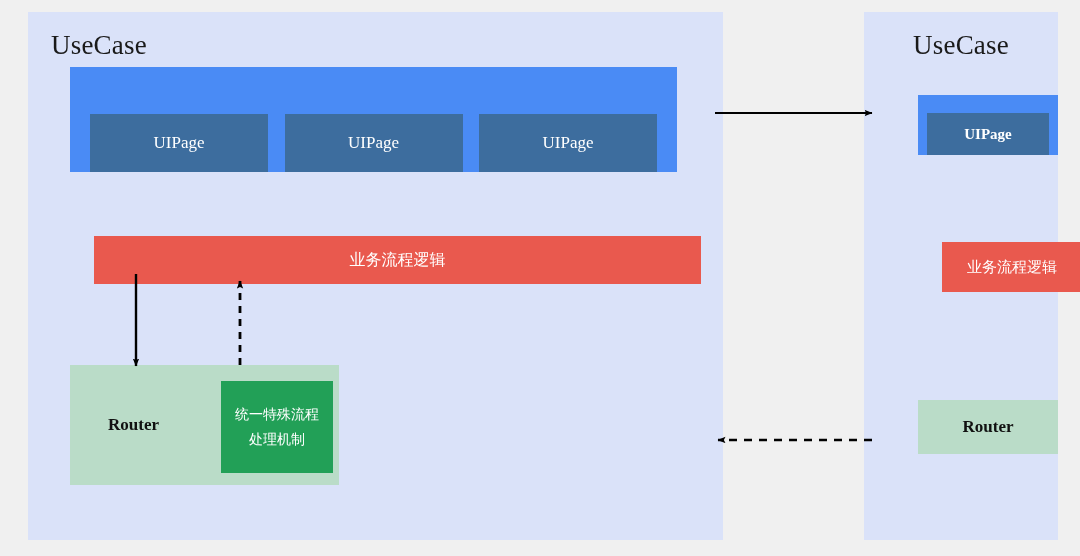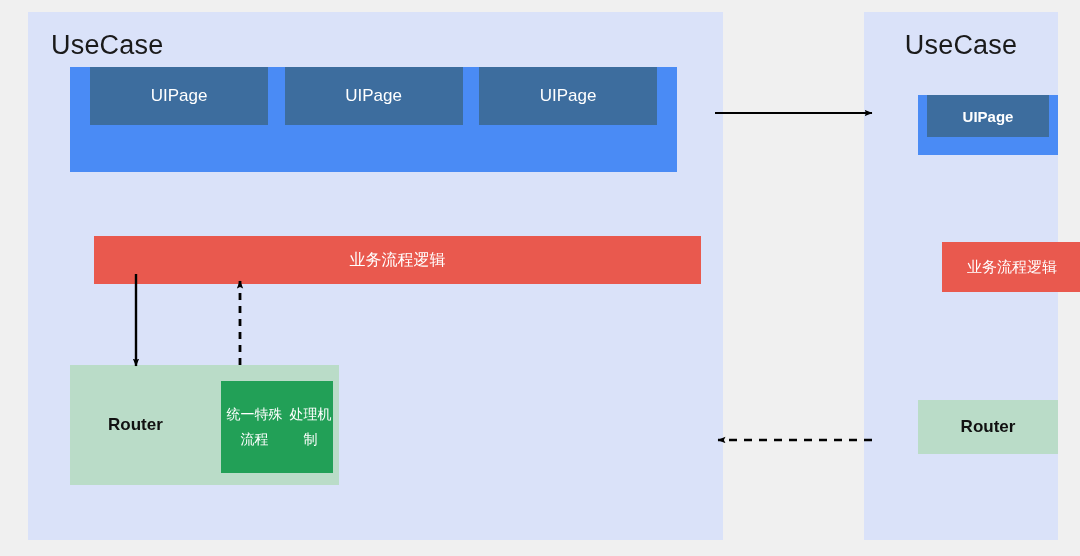--- a/index.html
+++ b/index.html
@@ -10,20 +10,21 @@
     width: 1080px;
     height: 556px;
     background: #f0f0f0;
     font-family: "Liberation Sans", "DejaVu Sans", sans-serif;
     overflow: hidden;
   }
   #canvas {
     position: relative;
     width: 1080px;
     height: 556px;
+    font-family: Liberation Serif, serif;
   }
 
   
   .panel {
     position: absolute;
     background: #dae2f9;
   }
   #left-panel {
     left: 28px;
     top: 12px;
@@ -53,21 +54,21 @@
     top: 18px;
     width: 194px;
     text-align: center;
   }
 
   
   .uipage-group {
     position: absolute;
     background: #4a8bf5;
     display: flex;
-    align-items: flex-start;
+    align-items: flex-end;
     box-sizing: border-box;
   }
   #left-uipage-group {
     left: 42px;
     top: 55px;
     width: 607px;
     height: 105px;
     padding: 0 20px;
     justify-content: space-between;
   }
@@ -165,21 +166,21 @@
     position: absolute;
     left: 151px;
     top: 16px;
     width: 112px;
     height: 92px;
     background: #22a057;
     color: #ffffff;
     font-size: 14px;
     line-height: 25px;
     display: flex;
-    flex-direction: row;
+    flex-direction: column;
     align-items: center;
     justify-content: center;
     text-align: center;
     box-sizing: border-box;
   }
 
   
   #connectors {
     position: absolute;
     left: 0;

